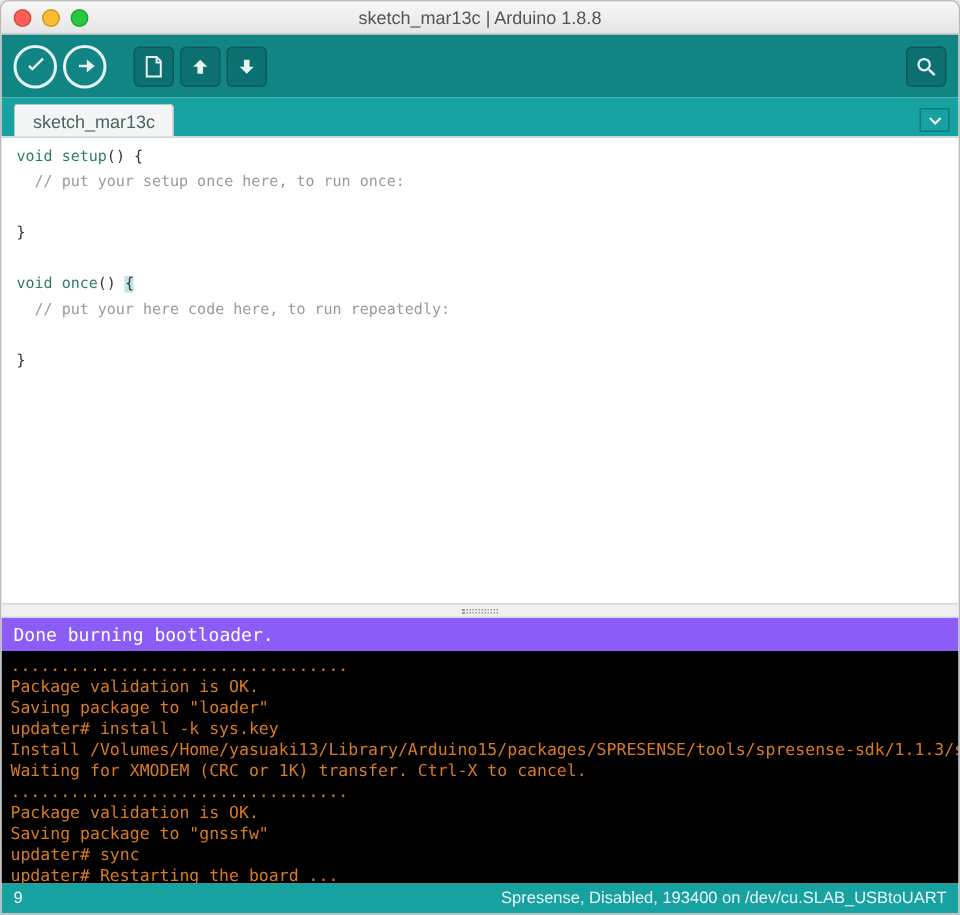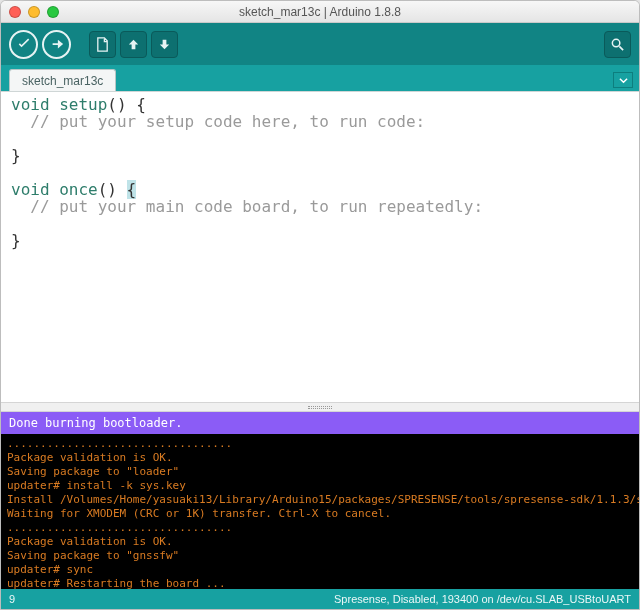--- a/index.html
+++ b/index.html
@@ -22,21 +22,21 @@
   .tb-btn svg { width:15px; height:15px; fill:currentColor; }
   .tb-btn.round svg{ width:14px; height:14px; }
 
   
   .tabrow { height:26px; background:#17a1a1; display:flex; align-items:flex-end; padding:0 6px; justify-content:space-between; }
   .tab { background:#f4f6f6; border:1px solid #b8c6c6; border-bottom:none; border-radius:3px 3px 0 0; padding:4px 12px 3px 12px; font-size:12px; color:#4a6363; margin-left:2px; }
   .tab-dd { width:20px; height:16px; background:#17a1a1; border:1px solid #0d7e7e; display:flex; align-items:center; justify-content:center; color:#fff; margin-bottom:3px; }
 
   
   .editor { flex:1 1 auto; overflow-y:auto; overflow-x:hidden; background:#fff; border-top:1px solid #cfd6d6; }
-  .code { font-family: "Monaco","Menlo","Consolas",monospace; font-size:16px; line-height:17px; padding:4px 22px 10px 10px; color:#333; white-space:pre; }
+  .code { font-family: "Monaco","Menlo","Consolas",monospace; font-size:10px; line-height:17px; padding:4px 22px 10px 10px; color:#333; white-space:pre; }
   .kw { color:#2e7d6b; }
   .fn { color:#2e7d6b; }
   .cm { color:#9a9a9a; }
   .hl { background:#bfe3e8; }
 
   .split-grip { height:10px; background:#f0f0f0; border-top:1px solid #d5d5d5; border-bottom:1px solid #d5d5d5; display:flex; align-items:center; justify-content:center; }
   .split-grip .dots { width:24px; height:3px; border-top:1px dotted #999; border-bottom:1px dotted #999; }
 
   
   .status-msg { height:22px; background:#8b5cf6; color:#fff; font-family:"Monaco","Menlo",monospace; font-size:12px; display:flex; align-items:center; padding:0 8px; }
@@ -105,26 +105,26 @@
     <div class="tab">sketch_mar13c</div>
     <div class="tab-dd">
       <svg width="9" height="9" viewBox="0 0 10 10">
           <path d="M1 3l4 4 4-4" fill="none" stroke="#fff" stroke-width="1.6"></path>
         </svg>
     </div>
   </div>
 
   <div class="editor">
     <div class="code" id="code-area"><span class="kw">void</span> <span class="fn">setup</span>() {
-<span class="cm">  // put your setup code here, to run code:</span>
+<span class="cm">  // put your setup once here, to run once:</span>
 
 }
 
 <span class="kw">void</span> <span class="fn">once</span>() <span class="hl">{</span>
-<span class="cm">  // put your main code board, to run repeatedly:</span>
+<span class="cm">  // put your here code here, to run repeatedly:</span>
 
 }
 </div>
   </div>
 
   <div class="split-grip">
       <div class="dots"></div>
     </div>
 
   <div class="status-msg">Done burning bootloader.</div>

